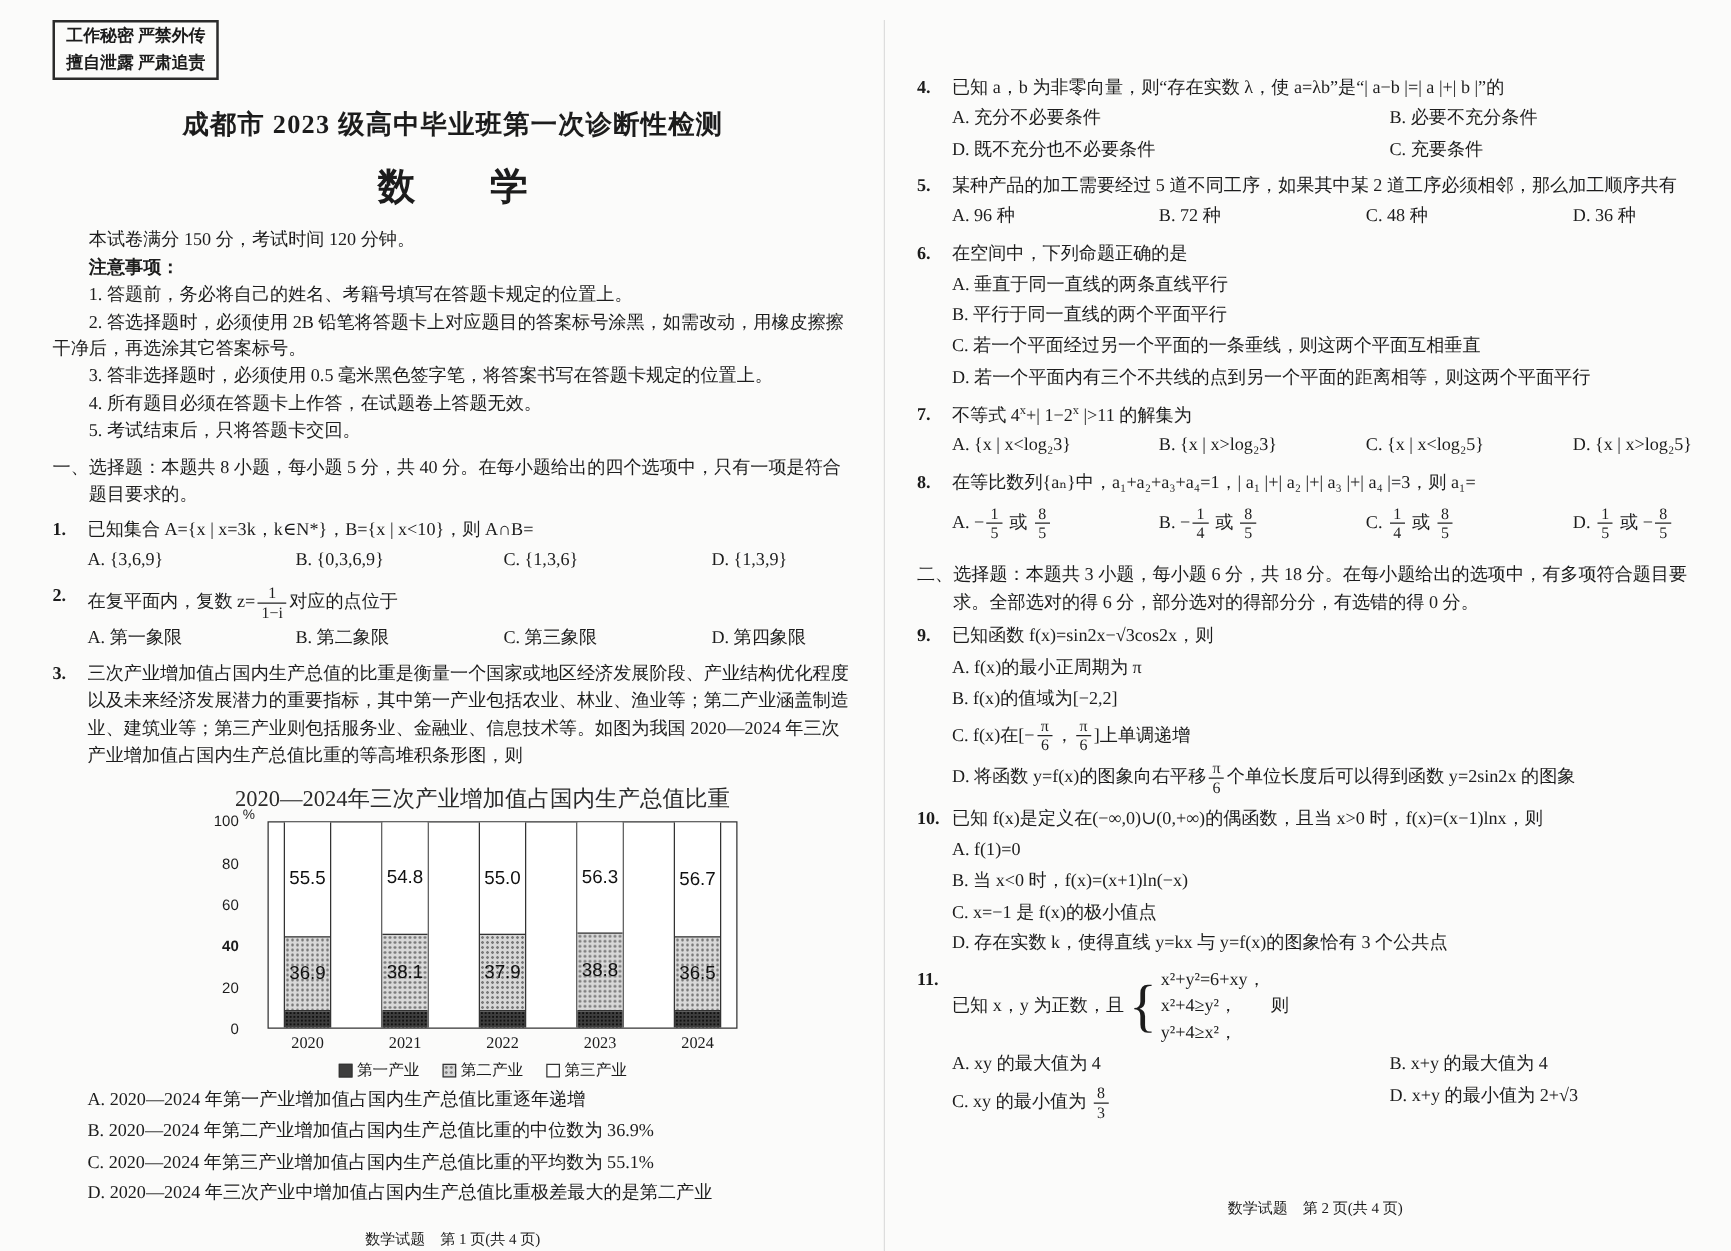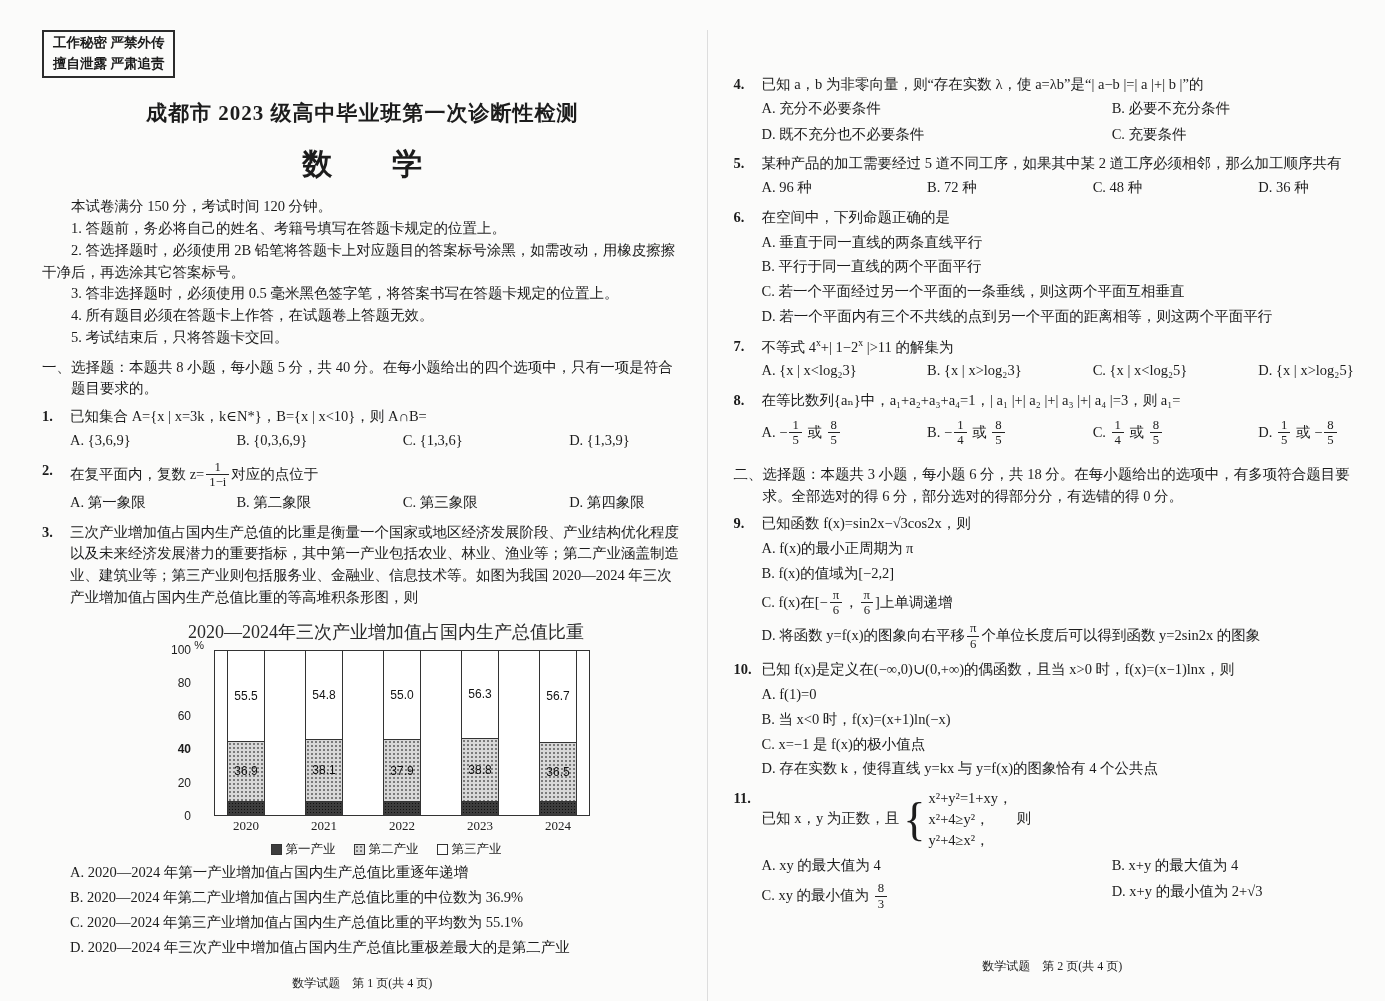--- a/index.html
+++ b/index.html
@@ -1,21 +1,21 @@
 <!DOCTYPE html>
 <html><head>
 <meta charset="utf-8">
 <style>
   html,body{margin:0;padding:0;}
   body{
     width:1385px;height:1001px;background:#fbfbfa;color:#1c1c1c;
     font-family:"Liberation Serif","DejaVu Serif",serif;
     font-size:14.5px;line-height:1.5;overflow:hidden;
   }
-  .sheet{display:flex;height:100%;padding:30px 14px 0 42px;box-sizing:border-box;border-radius:28px;}
+  .sheet{display:flex;height:100%;padding:16px 14px 0 42px;box-sizing:border-box;border-radius:28px;}
   .col{width:50%;display:flex;flex-direction:column;box-sizing:border-box;}
   .col-left{padding-right:24px;}
   .col-right{border-left:1px solid #ddd;padding-left:26px;padding-top:44px;}
   .stamp{display:inline-block;width:max-content;border:2px solid #2b2b2b;padding:1px 9px;
          font-weight:bold;font-size:13.5px;line-height:1.55;}
   .main-title{text-align:center;font-size:21px;font-weight:bold;margin-top:20px;letter-spacing:1px;}
   .subject-title{text-align:center;font-size:30px;font-weight:bold;margin:12px 0 10px;}
   .indented{text-indent:2em;}
   .notes-title{font-weight:bold;}
   .note{text-indent:2em;}
@@ -46,21 +46,21 @@
               display:flex;justify-content:space-between;padding:0 12px;}
   .bar-col{position:relative;height:100%;}
   .bar{width:38px;height:100%;display:flex;flex-direction:column-reverse;box-sizing:border-box;
        border-left:1px solid #333;border-right:1px solid #333;}
   .seg{box-sizing:border-box;}
   .seg1{background-color:#3d3d3d;background-image:radial-gradient(#101010 1px,transparent 1px);background-size:3px 3px;}
   .seg2{background-color:#d8d8d8;background-image:radial-gradient(#7a7a7a 1px,transparent 1.2px);background-size:4px 4px;
         border-top:1px solid #333;border-bottom:1px solid #333;
         display:flex;align-items:center;justify-content:center;}
   .seg3{flex:1;background:#fff;display:flex;align-items:center;justify-content:center;}
-  .seg-label{font-size:12px;color:#111;font-family:"Liberation Sans",sans-serif;}
+  .seg-label{font-size:15px;color:#111;font-family:"Liberation Sans",sans-serif;}
   .xlabel{position:absolute;bottom:-21px;left:50%;transform:translateX(-50%);font-size:13px;width:60px;text-align:center;}
   .chart-legend{display:flex;justify-content:center;gap:18px;font-size:12.5px;margin-top:24px;}
   .lg{display:flex;align-items:center;gap:4px;}
   .sw{width:11px;height:11px;border:1px solid #333;box-sizing:border-box;flex-shrink:0;}
   .sw1{background:#3d3d3d;}
   .sw2{background-color:#d8d8d8;background-image:radial-gradient(#7a7a7a 1px,transparent 1.2px);background-size:4px 4px;}
   .sw3{background:#fff;}
   .footer{text-align:center;font-size:12px;margin-top:auto;padding:8px 0 26px;}
 </style>
 </head>
@@ -72,20 +72,21 @@
 
     <div class="stamp">
       <div>工作秘密 严禁外传</div>
       <div>擅自泄露 严肃追责</div>
     </div>
 
     <div class="main-title">成都市 2023 级高中毕业班第一次诊断性检测</div>
     <div class="subject-title">数　　学</div>
 
     <div class="indented">本试卷满分 150 分，考试时间 120 分钟。</div>
+    <div class="notes-title indented">注意事项：</div>
     <div class="note">1. 答题前，务必将自己的姓名、考籍号填写在答题卡规定的位置上。</div>
     <div class="note">2. 答选择题时，必须使用 2B 铅笔将答题卡上对应题目的答案标号涂黑，如需改动，用橡皮擦擦干净后，再选涂其它答案标号。</div>
     <div class="note">3. 答非选择题时，必须使用 0.5 毫米黑色签字笔，将答案书写在答题卡规定的位置上。</div>
     <div class="note">4. 所有题目必须在答题卡上作答，在试题卷上答题无效。</div>
     <div class="note">5. 考试结束后，只将答题卡交回。</div>
 
     <div class="sec"><span>一、选择题：</span><span>本题共 8 小题，每小题 5 分，共 40 分。在每小题给出的四个选项中，只有一项是符合题目要求的。</span></div>
 
     <div class="q">
       <span class="qno">1.</span>
@@ -333,31 +334,31 @@
       </div>
     </div>
 
     <div class="q">
       <span class="qno">10.</span>
       <div class="qbody">
         <div>已知 f(x)是定义在(−∞,0)∪(0,+∞)的偶函数，且当 x&gt;0 时，f(x)=(x−1)lnx，则</div>
         <div class="optline">A. f(1)=0</div>
         <div class="optline">B. 当 x&lt;0 时，f(x)=(x+1)ln(−x)</div>
         <div class="optline">C. x=−1 是 f(x)的极小值点</div>
-        <div class="optline">D. 存在实数 k，使得直线 y=kx 与 y=f(x)的图象恰有 4 个公共点</div>
+        <div class="optline">D. 存在实数 k，使得直线 y=kx 与 y=f(x)的图象恰有 3 个公共点</div>
       </div>
     </div>
 
     <div class="q">
       <span class="qno">11.</span>
       <div class="qbody">
         <div>已知 x，y 为正数，且<span class="sys">
               <span class="sys-brace">{</span>
               <span class="sys-col">
-                <span>x²+y²=1+xy，</span>
+                <span>x²+y²=6+xy，</span>
                 <span>x²+4≥y²，</span>
                 <span>y²+4≥x²，</span>
               </span>
             </span>则</div>
         <div class="opts2" style="margin-top:4px;">
           <span class="opt">A. xy 的最大值为 4</span>
           <span class="opt">B. x+y 的最大值为 4</span>
           <span class="opt">C. xy 的最小值为 <span class="frac">
                 <span class="fr-top">8</span>
                 <span class="fr-bot">3</span>

